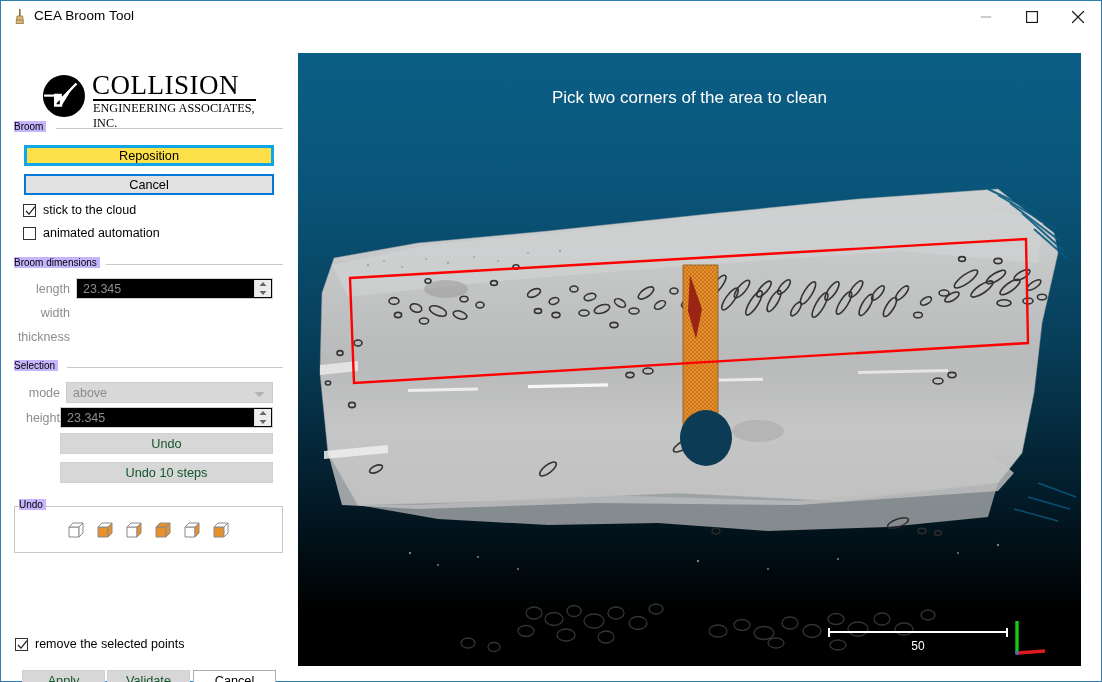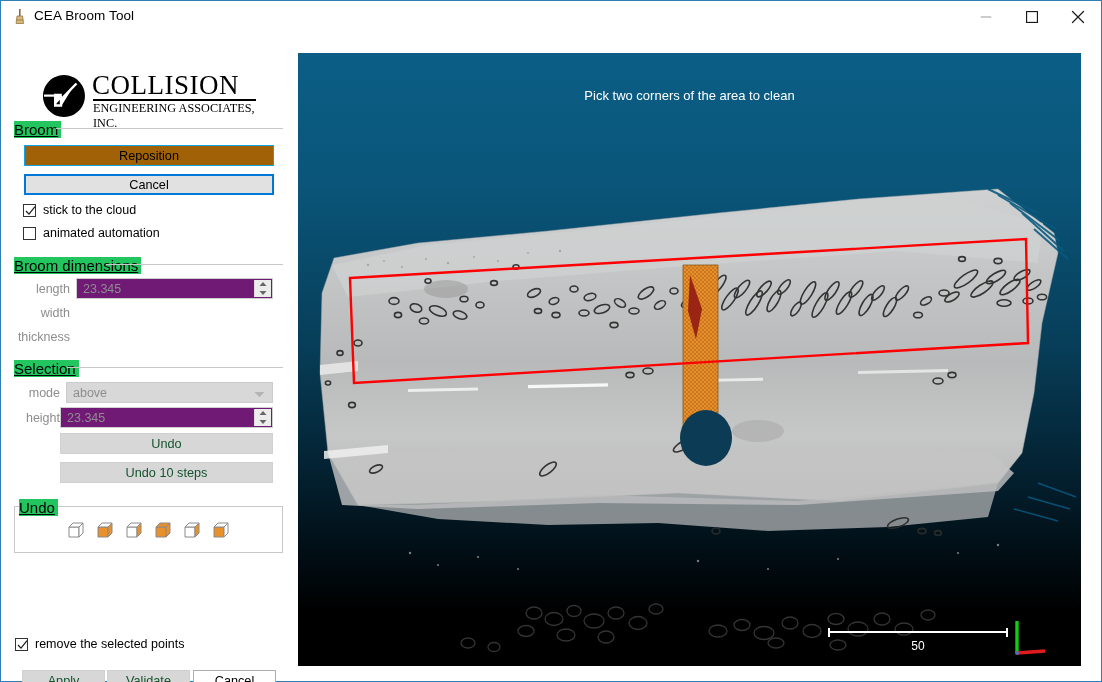--- a/index.html
+++ b/index.html
@@ -23,42 +23,42 @@
 
   .logo{position:absolute;left:40px;top:40px;width:215px;height:47px;}
   .logo-mark{position:absolute;left:0;top:2px;width:44px;height:44px;}
   .logo-word1{position:absolute;left:50px;top:-2px;font-family:"Liberation Serif",serif;
       font-size:27px;letter-spacing:.5px;color:#000;line-height:30px;}
   .logo-rule{position:absolute;left:51px;top:27px;width:163px;height:1.5px;background:#000;}
   .logo-word2{position:absolute;left:51px;top:29px;font-family:"Liberation Serif",serif;
       font-size:12.2px;letter-spacing:.05px;color:#000;}
 
   
-  .grp-label{position:absolute;font-size:15px;color:#000;background:#22c55e;padding:0 3px 0 0;text-decoration:underline;}
+  .grp-label{position:absolute;font-size:10px;color:#000;background:#c4b5fd;padding:0 3px 0 0;}
   .grp-line{position:absolute;height:1px;background:#c8c8c8;}
 
   .fieldlabel{position:absolute;font-size:12.5px;color:#8d8d8d;text-align:right;}
 
   
-  .btn{position:absolute;box-sizing:border-box;background:#a16207;border:1px solid #0ea5e9;
+  .btn{position:absolute;box-sizing:border-box;background:#fde047;border:3px solid #0ea5e9;
        font-size:12.7px;color:#000;display:flex;align-items:center;justify-content:center;
        font-family:"Liberation Sans",sans-serif;cursor:default;}
   .btn.focused{border:2px solid #0078d7;background:#e1e1e1;}
   .btn.disabled{color:#14532d;background:#d7d7d7;border:1px solid #d0d0d0;}
   .btn.plain{background:#ffffff;border:1px solid #adadad;}
 
   
   .cbrow{position:absolute;display:flex;align-items:center;}
   .cbbox{width:13px;height:13px;border:1px solid #333;background:#fff;box-sizing:border-box;
          position:relative;flex:none;}
   .cbbox svg{position:absolute;left:1px;top:0px;}
   .cblabel{margin-left:7px;font-size:12.5px;color:#000;}
 
   
-  .spin{position:absolute;box-sizing:border-box;background:#701a75;border:1px solid #cfcfcf;}
+  .spin{position:absolute;box-sizing:border-box;background:#000000;border:1px solid #cfcfcf;}
   .spin .val{position:absolute;left:6px;top:50%;transform:translateY(-50%);
        font-size:12.5px;color:#8d8d8d;}
   .spin .btns{position:absolute;right:1px;top:1px;bottom:1px;width:16px;background:#ececec;
        border-left:1px solid #dcdcdc;display:flex;flex-direction:column;}
   .spin .btns div{flex:1;position:relative;}
   .spin .btns div svg{position:absolute;left:50%;top:50%;transform:translate(-50%,-50%);}
 
   
   .combo{position:absolute;box-sizing:border-box;background:#d8d8d8;border:1px solid #cccccc;}
   .combo .val{position:absolute;left:6px;top:50%;transform:translateY(-50%);
@@ -69,21 +69,21 @@
   .viewbox{position:absolute;box-sizing:border-box;border:1px solid #c8c8c8;background:#fff;}
   .cubebtn{position:absolute;width:22px;height:22px;cursor:default;}
 
   
   .viewport{position:absolute;left:297px;top:52px;width:783px;height:607px;overflow:hidden;
       background:linear-gradient(to bottom,#0b5e86 0%,#0a5579 22%,#073e59 48%,#031d2b 72%,#000000 92%,#000000 100%);}
   .gl-banner{position:absolute;left:0;top:0;width:783px;height:23px;background:#a2c037;
       display:flex;align-items:center;}
   .gl-banner span{margin-left:8px;font-size:12.3px;color:#1c1c1c;}
   .vp-msg{position:absolute;left:0;top:35px;width:783px;text-align:center;
-      font-size:13px;color:#ffffff;}
+      font-size:17px;color:#ffffff;}
 
   .scalebar{position:absolute;left:530px;top:575px;width:180px;height:8px;}
   .scalebar .line{position:absolute;left:0;top:3px;width:180px;height:1.5px;background:#fff;}
   .scalebar .tick{position:absolute;top:0;width:1.5px;height:9px;background:#fff;}
   .scale-label{position:absolute;left:530px;top:586px;width:180px;text-align:center;
       font-size:12px;color:#fff;}
 
   .gizmo{position:absolute;left:705px;top:560px;width:50px;height:50px;}
 
   

